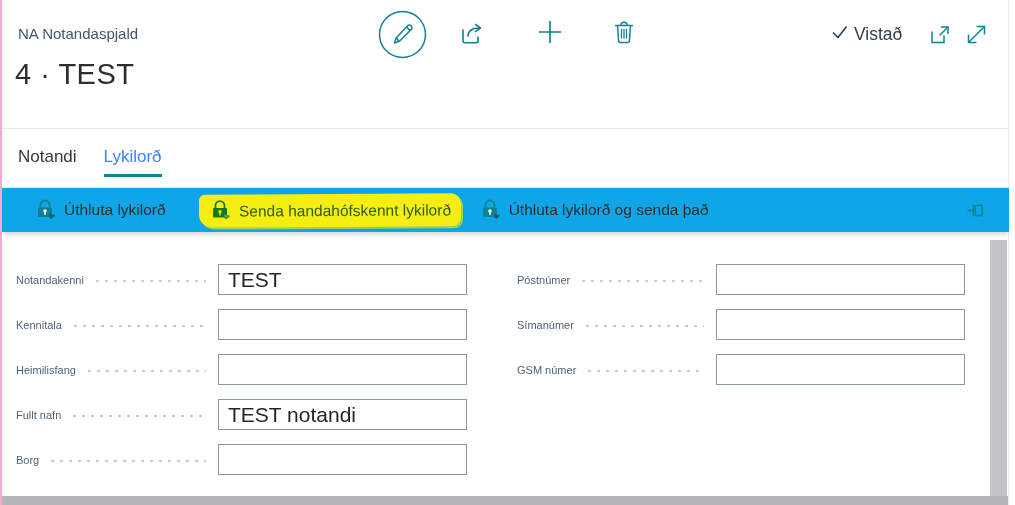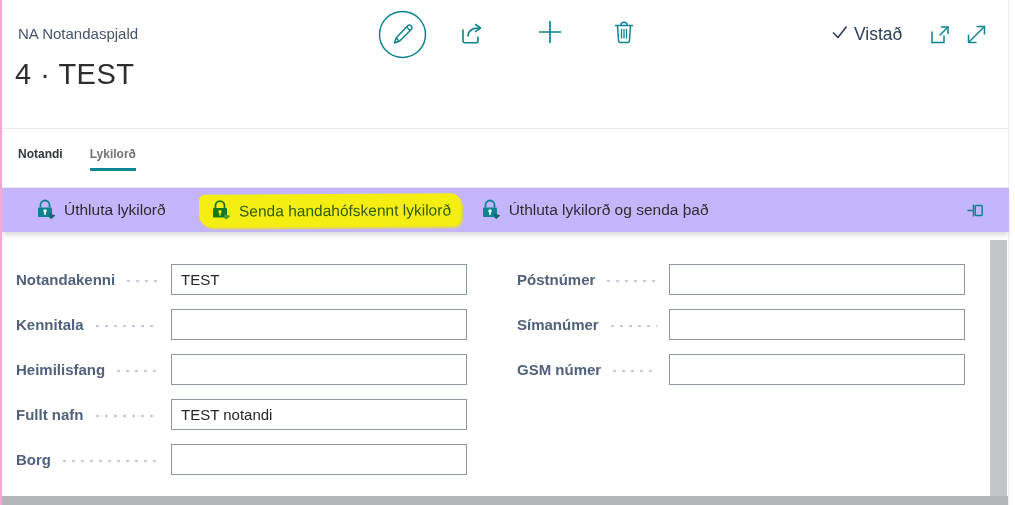--- a/index.html
+++ b/index.html
@@ -12,45 +12,45 @@
   .caption { position:absolute; left:16px; top:25px; font-size:15px; color:#44546A; }
   .title   { position:absolute; left:13px; top:58px; margin:0; font-size:29px; font-weight:300;
              color:#2e2e2e; letter-spacing:.5px; }
   .tbtn { position:absolute; background:none; border:none; padding:0; cursor:pointer; line-height:0; }
   .save-status { position:absolute; left:828px; top:23px; display:flex; align-items:center; gap:5px;
                  color:#2F4056; font-size:17.5px; }
   .divider-header { position:absolute; top:128px; left:0; width:1007px; height:1px; background:#e9e9e9; }
 
   
   .tabs { position:absolute; top:147px; left:16px; display:flex; gap:27px; }
-  .tab  { font-size:12px; color:#31393f; padding-bottom:7px; border-bottom:3px solid transparent; cursor:pointer;font-weight:bold; }
-  .tab.active { color:#737373; border-bottom-color:#0D8793;text-align:right; }
-
-  
-  .action-bar { position:absolute; top:187px; left:0; width:1007px; height:45px; background:#c4b5fd;
+  .tab  { font-size:17px; color:#31393f; padding-bottom:7px; border-bottom:3px solid transparent; cursor:pointer; }
+  .tab.active { color:#3b82f6; border-bottom-color:#0D8793;text-align:right; }
+
+  
+  .action-bar { position:absolute; top:187px; left:0; width:1007px; height:45px; background:#0ea5e9;
                 border-top:1px solid #e8e8e8; box-shadow:0 4px 5px -1px rgba(0,0,0,.15);
                 display:flex; align-items:center; padding-left:30px; box-sizing:border-box; z-index:2; }
   .action { display:flex; align-items:center; gap:8px; background:none; border:none; cursor:pointer;
             font-family:inherit; font-size:15.5px; color:#2e2e2e; margin-right:15px; padding:4px 2px; }
   .action.highlighted { background:#F5EE12; color:#335C0E; padding:4px 10px; margin-left:16px; margin-right:16px;
                         border-radius:6px 10px 9px 13px; transform:rotate(-.3deg);
                         box-shadow:2px 2px 0 rgba(243,235,0,.6); }
   .pin-btn { margin-left:auto; margin-right:16px; background:none; border:none; cursor:pointer; line-height:0; }
 
   
   .form-col { position:absolute; top:264px; width:451px; display:flex; flex-direction:column; gap:14px; }
   .form-col.left  { left:14px; }
   .form-col.right { left:515px; width:448px; }
   .field-row  { display:flex; align-items:center; height:31px; }
-  .field-label{ font-size:15px; color:#51617B; white-space:nowrap;font-weight:bold; }
+  .field-label{ font-size:11px; color:#51617B; white-space:nowrap; }
   .dots { flex:1; height:4px; margin:2px 12px 0 9px;
           background-image:radial-gradient(circle, #c4cdda 1.2px, rgba(0,0,0,0) 1.6px);
           background-size:9px 4px; background-repeat:repeat-x; background-position:0 50%; }
-  .field-input { width:296px; height:31px; box-sizing:border-box; border:1px solid #8C96A5; border-radius:0;
-                 background:#fff; font-family:inherit; font-size:15px; color:#262626; padding:0 9px; }
+  .field-input { width:249px; height:31px; box-sizing:border-box; border:1px solid #8C96A5; border-radius:0;
+                 background:#fff; font-family:inherit; font-size:21px; color:#262626; padding:0 9px; }
 
   
   .right-line   { position:absolute; left:1006px; top:0; width:1px; height:505px; background:#ededed; }
   .vscroll      { position:absolute; left:988px; top:240px; width:17px; height:265px; background:#c3c6c9; }
   .bottom-strip { position:absolute; left:0; top:496px; width:1006px; height:9px; background:#b4b7ba; }
 </style>
 </head>
 <body>
 
 <div class="page">

